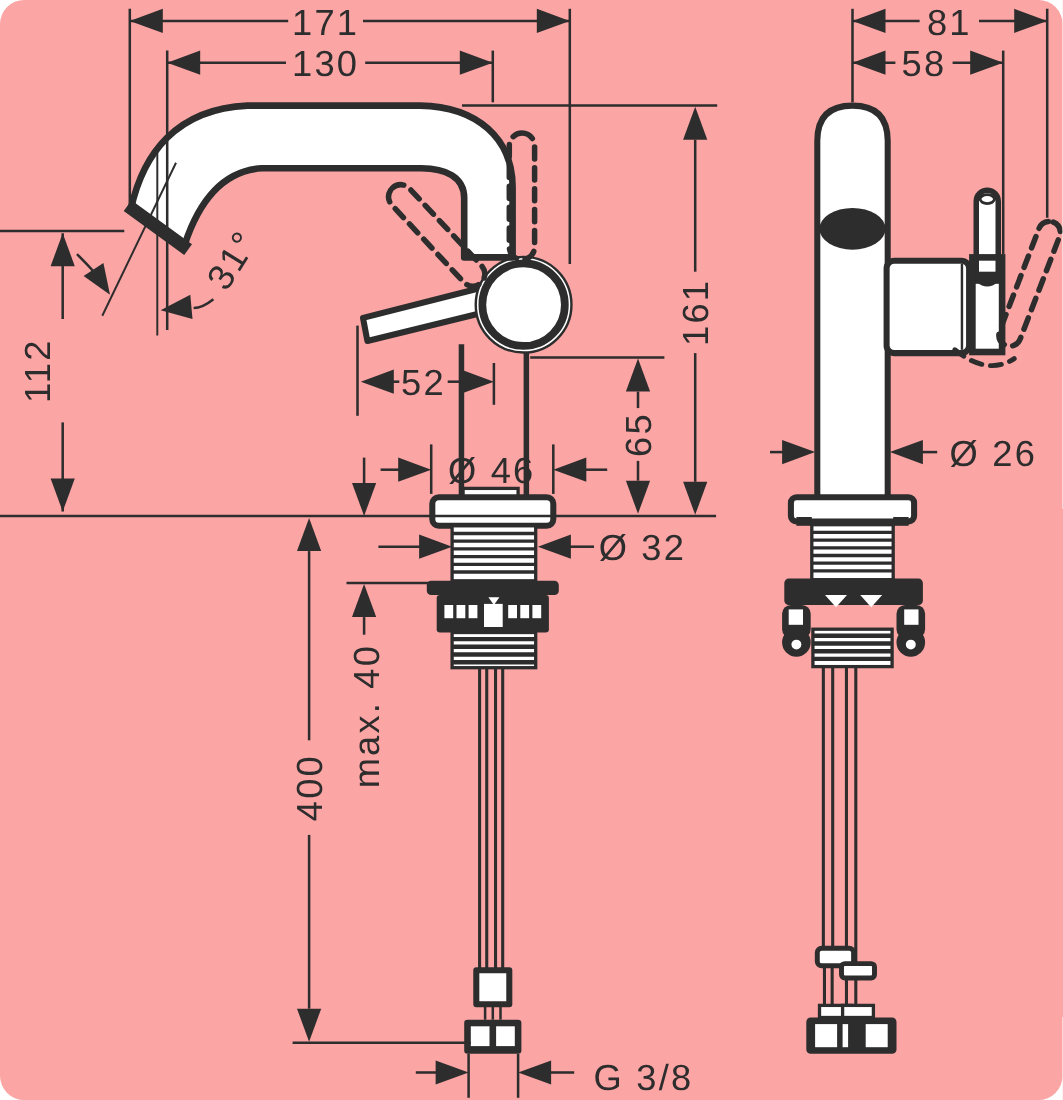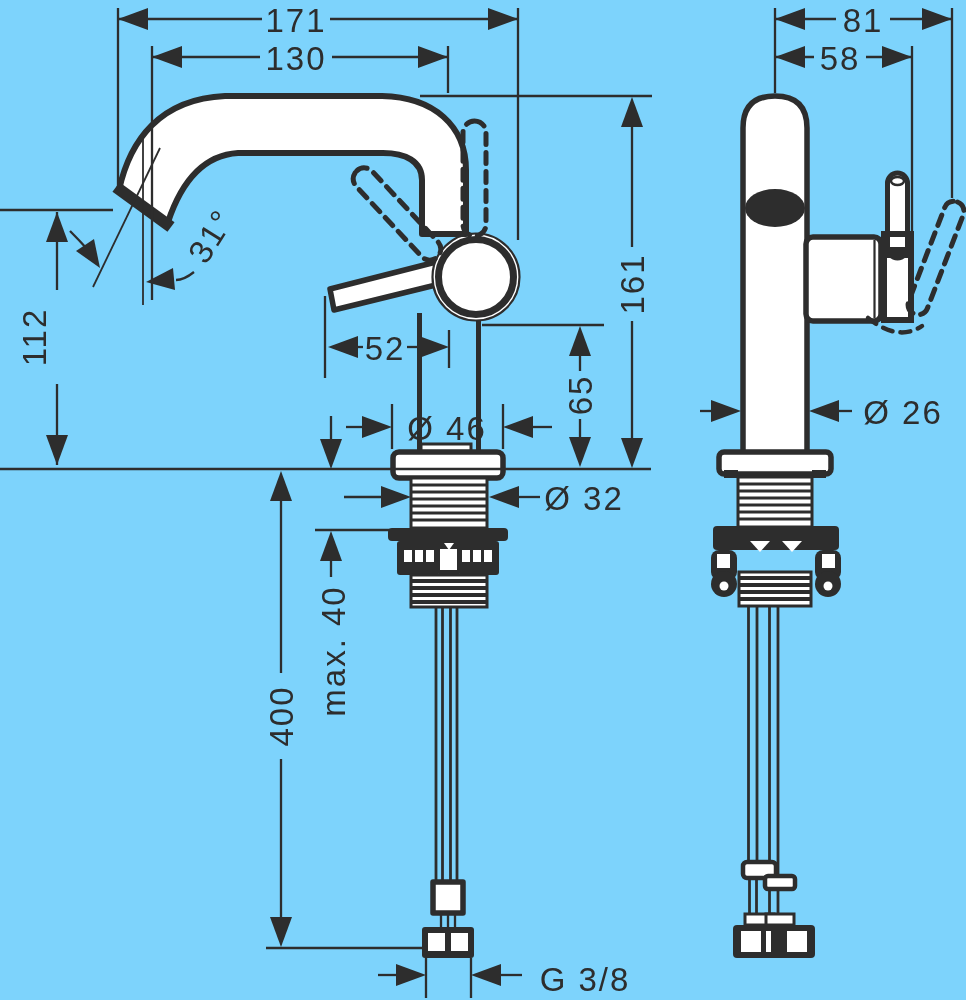--- a/index.html
+++ b/index.html
@@ -1,16 +1,16 @@
 <!DOCTYPE html>
 <html><head>
 <meta charset="utf-8">
 <style>
   html,body{margin:0;padding:0;background:#ffffff;}
-  .sheet{position:relative;width:966px;height:1000px;background:#7dd3fc;overflow:hidden;}
+  .sheet{position:relative;width:966px;height:1000px;background:#fca5a5;overflow:hidden;border-radius:22px;}
   svg text{font-family:"Liberation Sans",sans-serif;font-size:33px;fill:#2d2d2d;letter-spacing:2px;}
   .ln{stroke:#2d2d2d;stroke-width:2.3;fill:none;}
   .thin{stroke:#2d2d2d;stroke-width:1.8;fill:none;}
   .arr{fill:#2d2d2d;stroke:none;}
   .body{fill:#ffffff;stroke:#2d2d2d;stroke-width:5.5;stroke-linejoin:round;}
   .body6{fill:#ffffff;stroke:#2d2d2d;stroke-width:6;stroke-linejoin:round;}
   .dk{fill:#2d2d2d;stroke:none;}
   .wh{fill:#ffffff;stroke:none;}
   .t3{stroke:#2d2d2d;stroke-width:3;fill:#ffffff;}
   .hl{stroke:#2d2d2d;stroke-width:3;fill:none;}

